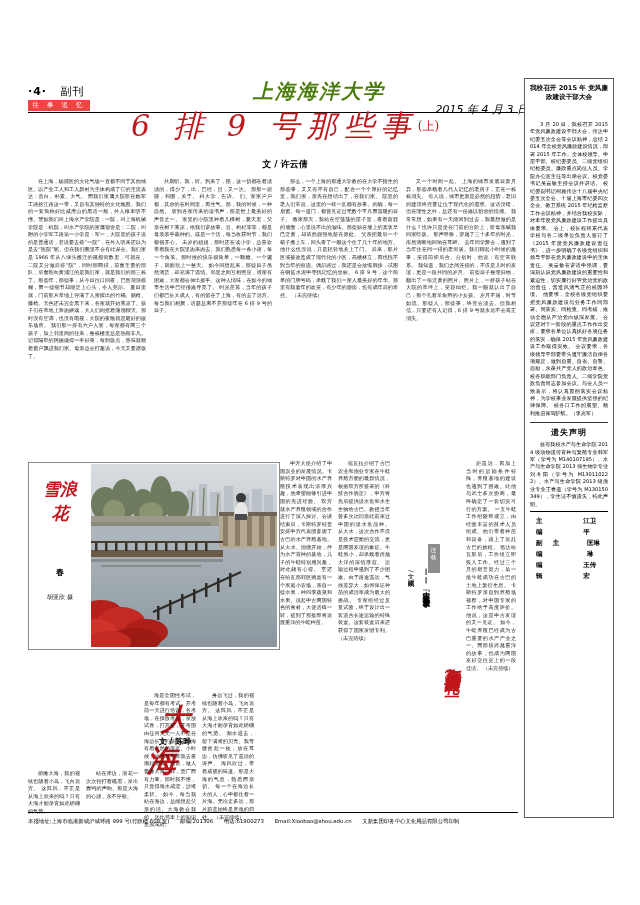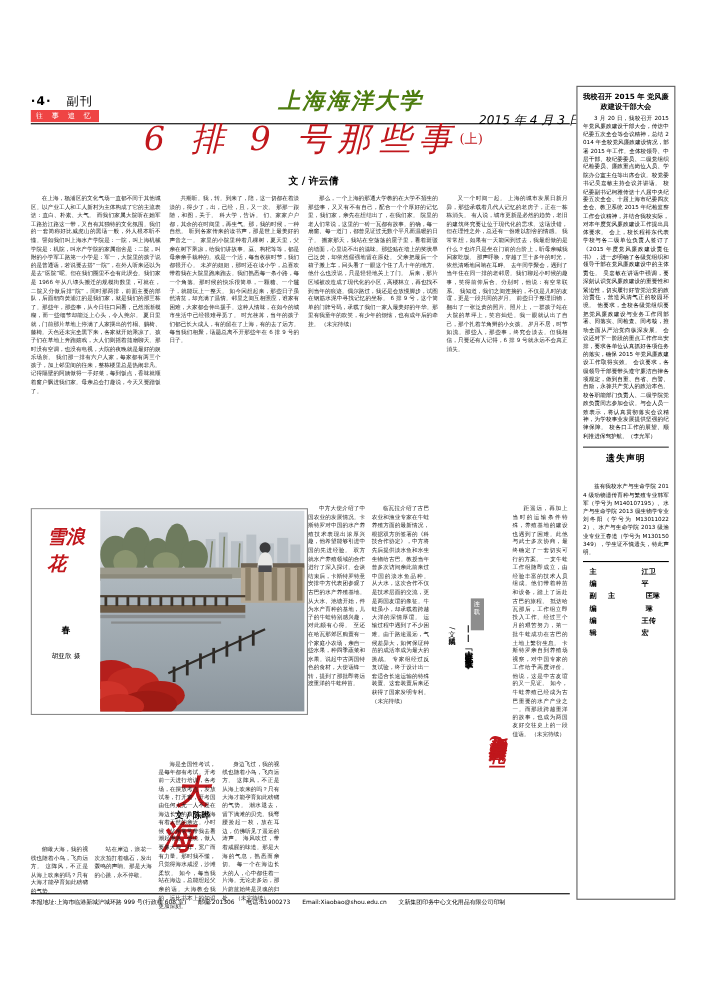--- a/index.html
+++ b/index.html
@@ -63,21 +63,21 @@
   .d2{left:86px;top:770px;width:52px;height:44px;}
   .d3{left:144px;top:692px;width:52px;height:122px;}
   .d4{left:202px;top:692px;width:52px;height:122px;}
 
   
   .photobox{position:absolute;left:28px;top:462px;width:250px;height:186px;
             border:1px solid #8a8a8a;background:#fff;overflow:hidden;}
   .photo-cap{position:absolute;left:0;top:0;width:62px;height:184px;background:#fff;}
   .cap-title{position:absolute;left:14px;top:14px;width:34px;color:#c0171c;
     font-family:"DejaVu Serif","Liberation Serif",serif;font-style:italic;
-    font-weight:700;font-size:17px;line-height:24px;}
+    font-weight:700;font-size:17px;line-height:24px;text-align:center;}
   .cap-season{position:absolute;left:18px;top:104px;width:26px;text-align:center;
     font-size:8px;font-weight:700;}
   .cap-author{position:absolute;left:18px;top:130px;width:26px;text-align:center;
     font-size:6px;line-height:8px;}
   .photo-img{position:absolute;left:62px;top:1px;width:186px;height:183px;overflow:hidden;}
 
   
   .bigsea{position:absolute;left:110px;top:700px;width:130px;text-align:center;
     color:#c0171c;font-family:"DejaVu Serif","Liberation Serif",serif;
     font-weight:700;font-size:30px;letter-spacing:26px;font-style:italic;text-indent:26px;}
@@ -93,25 +93,25 @@
     writing-mode:vertical-rl;height:230px;letter-spacing:1px;}
   .vt-sub{position:absolute;left:20px;top:12px;width:14px;height:110px;
     writing-mode:vertical-rl;font-size:7.5px;line-height:12px;font-weight:700;letter-spacing:1px;}
   .vt-auth{position:absolute;left:6px;top:12px;width:12px;height:60px;
     writing-mode:vertical-rl;font-size:6.5px;line-height:10px;}
 
   
   .rail{position:absolute;left:524px;top:78px;width:90px;height:740px;
         border:1px solid #5d5d5d;background:#fff;padding:0;box-sizing:border-box;}
   .rail-inner{position:absolute;left:5px;top:5px;width:78px;}
-  .rail-h{font-size:6.6px;font-weight:700;line-height:9px;text-align:center;margin-bottom:3px;}
+  .rail-h{font-size:6.6px;font-weight:700;line-height:9px;text-align:center;margin-bottom:19px;}
   .rail-body{font-size:5.1px;line-height:7.4px;text-align:justify;word-break:break-all;}
   .rail-body p{margin:0;text-indent:10px;}
   .rail-hr{border-top:1px solid #333;margin:5px 0 4px 0;}
-  .rail-h2{font-size:8px;font-weight:700;text-align:center;margin:2px 0 18px 0;letter-spacing:1px;}
+  .rail-h2{font-size:8px;font-weight:700;text-align:center;margin:2px 0 3px 0;letter-spacing:1px;}
   .staff{margin-top:4px;}
   .staff-row{display:flex;justify-content:space-between;font-size:6.5px;font-weight:700;
              line-height:11px;padding:0 6px;gap:17px;}
   .staff-row span:first-child{letter-spacing:4px;}
   .rule-thin{border-top:1px solid #000;margin:3px 0;}
 
   
   .foot-rule{position:absolute;left:28px;top:812px;width:490px;border-top:1px solid #000;}
   .footer{position:absolute;left:28px;top:816px;width:490px;font-size:5.4px;line-height:10px;
           white-space:nowrap;}

